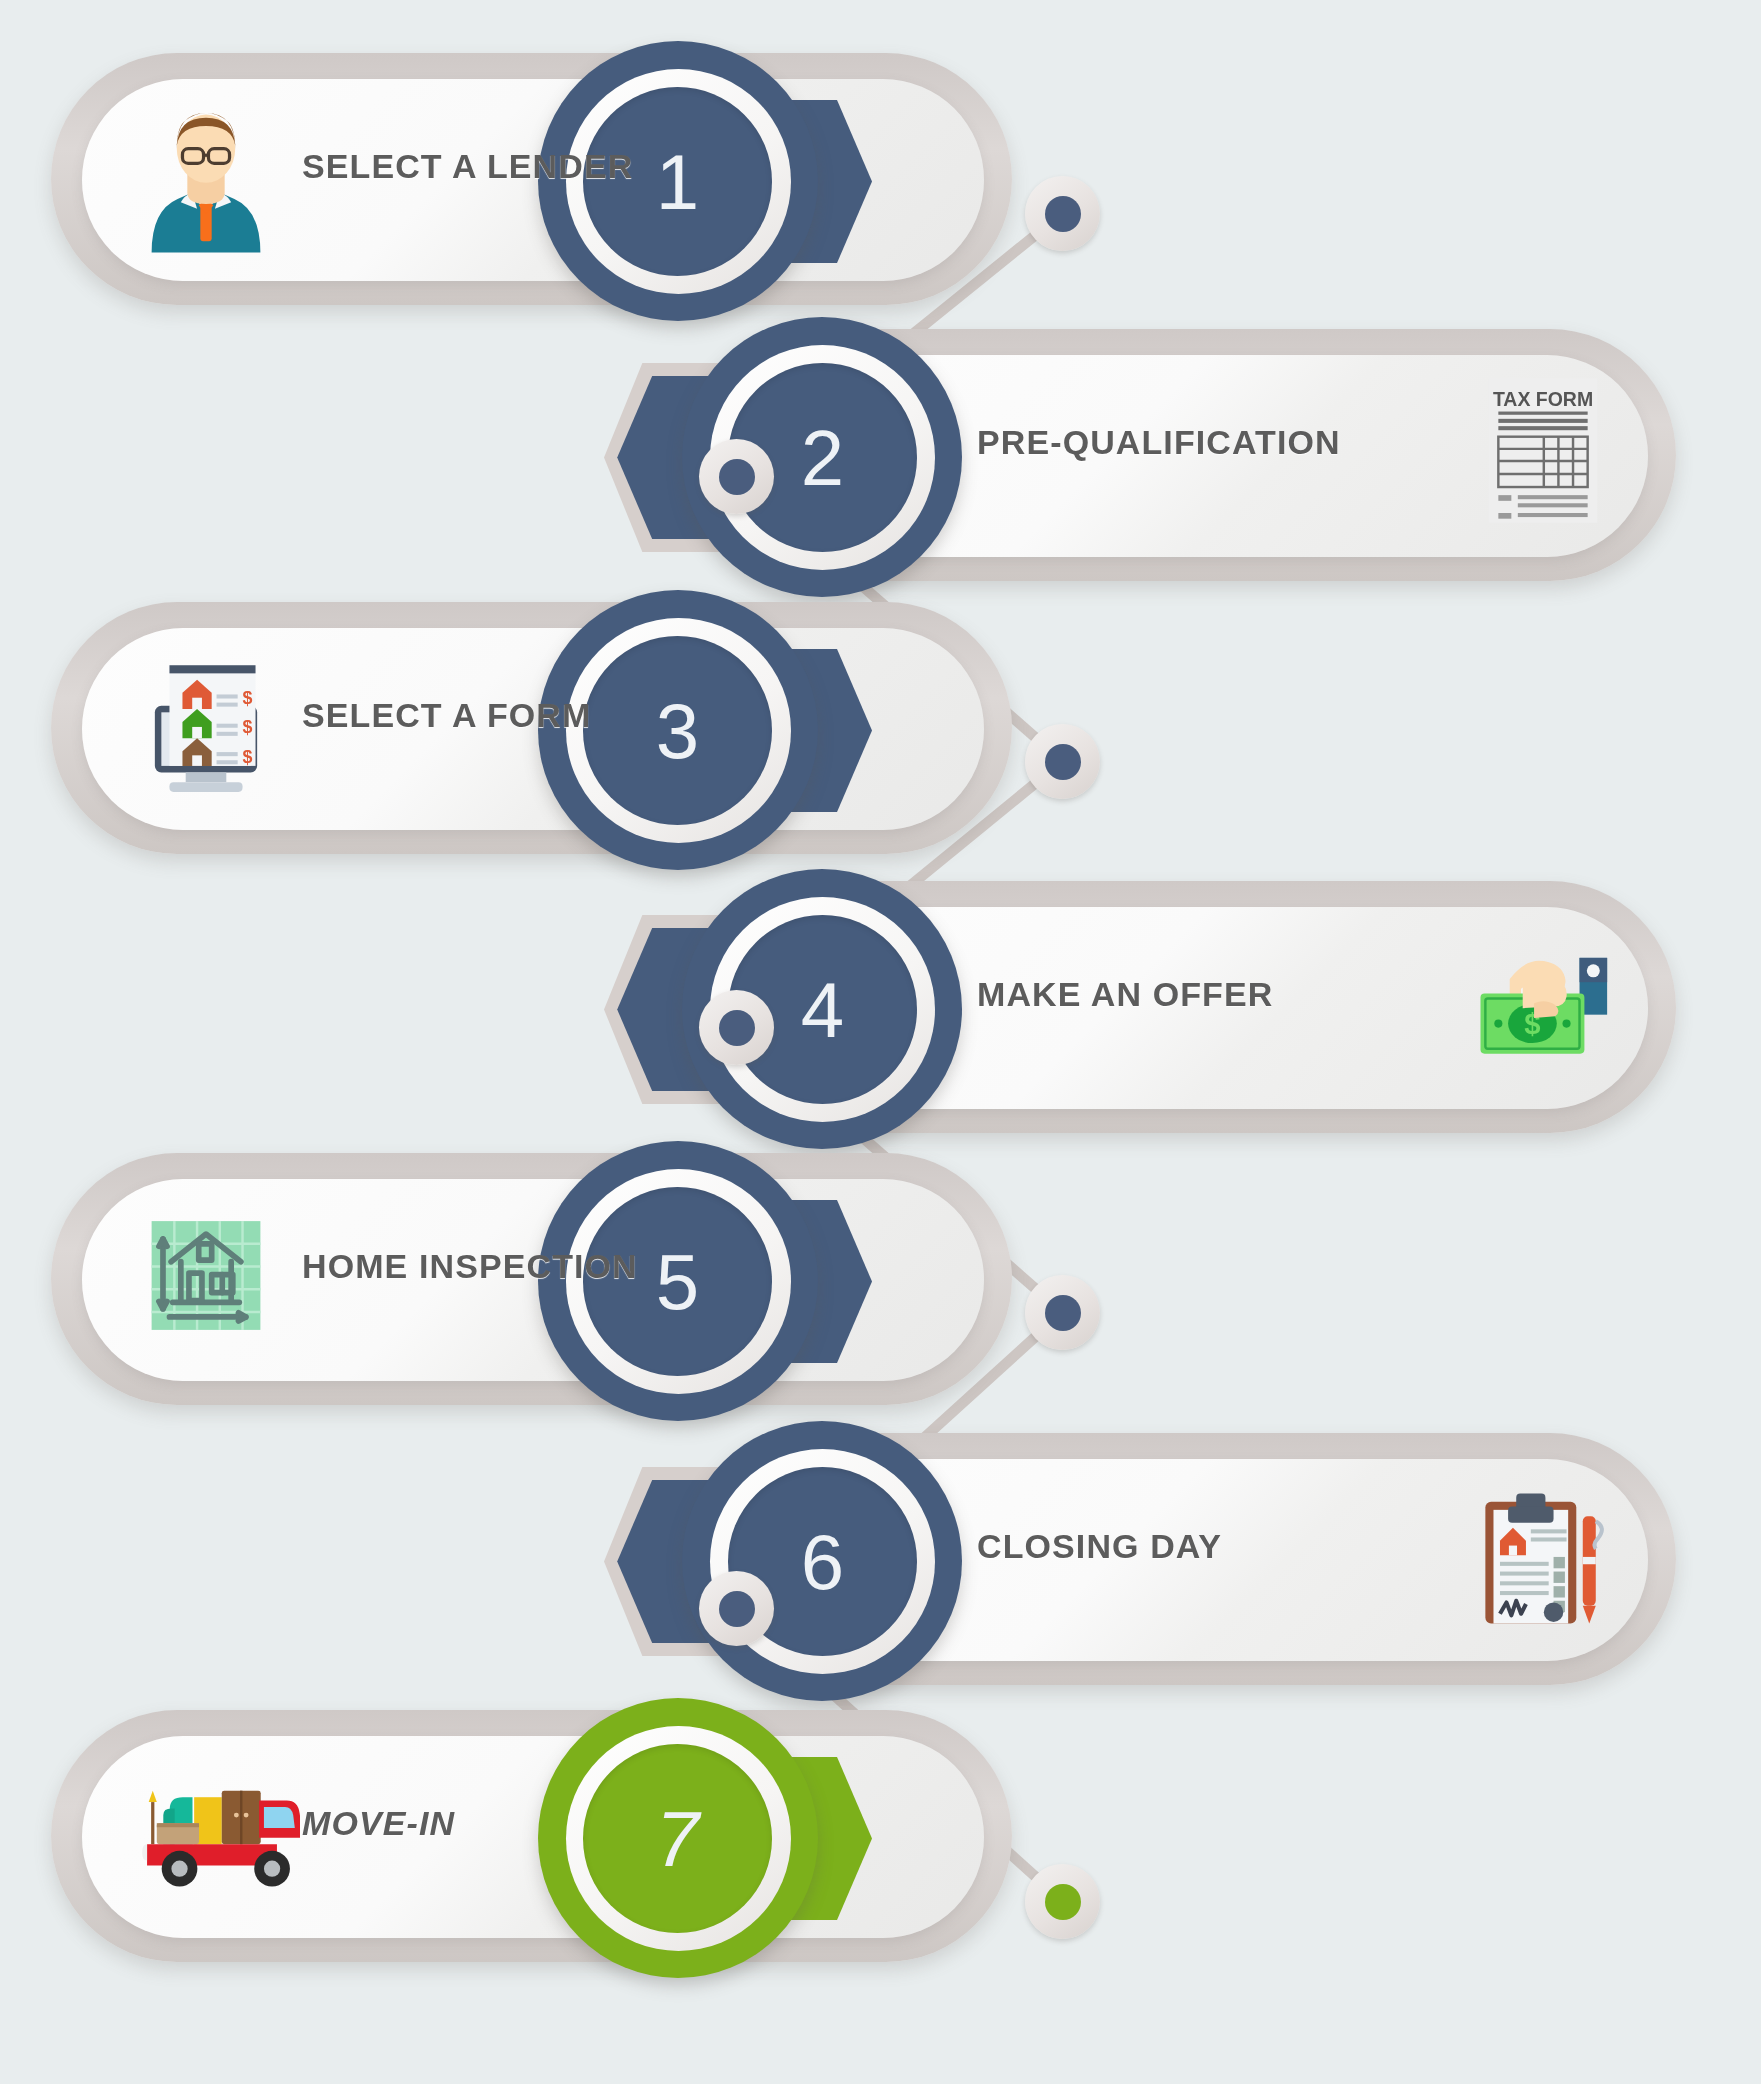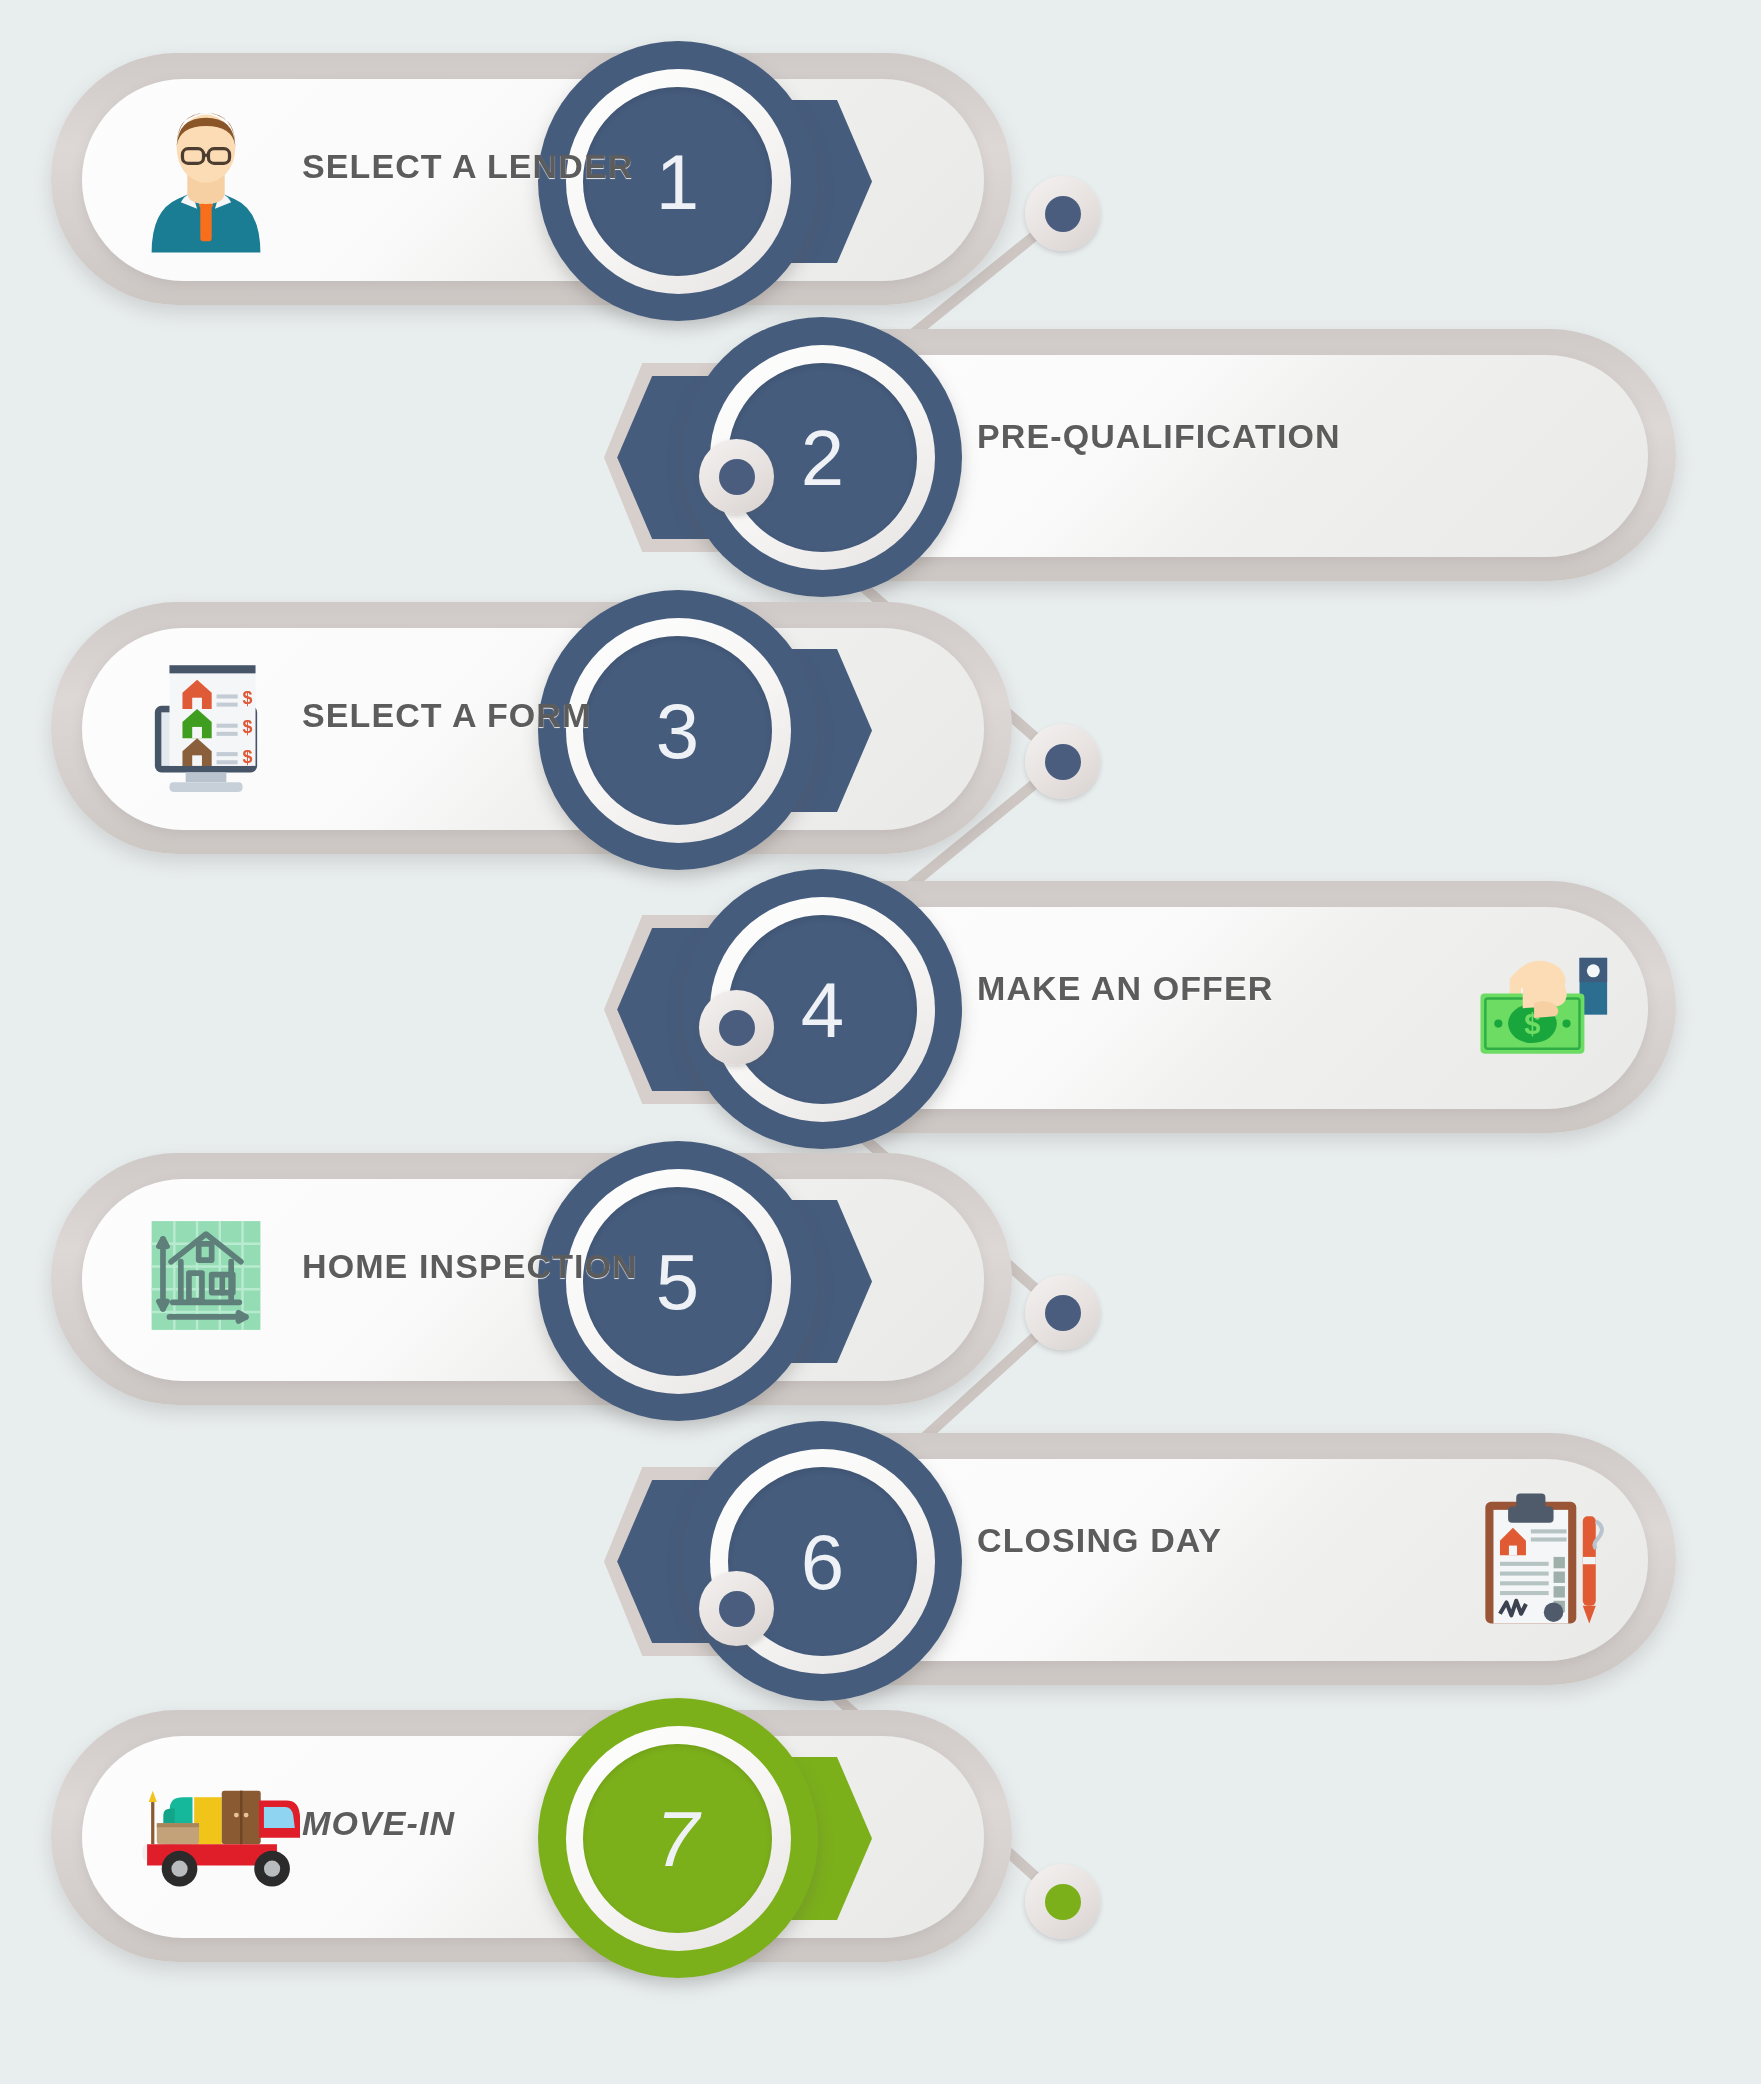--- a/index.html
+++ b/index.html
@@ -103,21 +103,21 @@
   .left  .label     { left:269px; top:114px; }
   .left  .icon      { left:104px; top:65px; }
 
   
   .right .tray      { left:88px; }
   .right .plate     { left:119px; }
   .right .hex       { left:-9.8px; }
   .right .hex-frame { left:-23px; }
   .right .ring      { left:55px; }
   .right .num       { left:101px; }
-  .right .label     { left:350px; top:108px; }
+  .right .label     { left:350px; top:114px; }
   .right .icon      { left:847px; top:64px; }
 </style>
 </head>
 <body>
 
 <div id="stage">
 
   <svg id="connectors" viewBox="0 0 2163 2560">
     <g stroke="#cdc6c3" stroke-width="13" fill="none" stroke-linecap="round">
       <path d="M 1305 262 L 905 585"></path>
@@ -163,20 +163,43 @@
   </div>
 
   <div class="row right" style="left:627px; top:309px;">
     <div class="unit">
       <div class="hex-frame"></div>
       <div class="hex"></div>
       <div class="tray"></div>
       <div class="ring"></div>
       <div class="plate"></div>
 
+      <div class="icon">
+        <svg viewBox="0 0 170 190">
+          <rect x="18" y="6" width="134" height="178" fill="#eeeeee"></rect>
+          <text x="85" y="40" text-anchor="middle" font-family="Liberation Sans, sans-serif" font-size="24" font-weight="bold" fill="#555555">TAX FORM</text>
+          <g fill="#6f6f6f">
+            <rect x="30" y="47" width="110" height="4"></rect>
+            <rect x="30" y="56" width="110" height="5"></rect>
+            <rect x="30" y="65" width="110" height="5"></rect>
+          </g>
+          <g fill="none" stroke="#6f6f6f" stroke-width="3">
+            <rect x="30" y="78" width="110" height="62"></rect>
+            <path d="M30 93 h110 M30 108 h110 M30 124 h110"></path>
+            <path d="M86 78 v62 M104 78 v62 M122 78 v62"></path>
+          </g>
+          <g fill="#9a9a9a">
+            <rect x="30" y="150" width="16" height="7"></rect>
+            <rect x="54" y="150" width="86" height="5"></rect>
+            <rect x="54" y="160" width="86" height="5"></rect>
+            <rect x="30" y="172" width="16" height="7"></rect>
+            <rect x="54" y="172" width="86" height="5"></rect>
+          </g>
+        </svg>
+      </div>
 
       <div class="label">PRE-QUALIFICATION</div>
       <div class="num">2</div>
     </div>
   </div>
 
   <div class="row left" style="left:33px; top:582px;">
     <div class="unit">
       <div class="hex-frame"></div>
       <div class="hex"></div>

